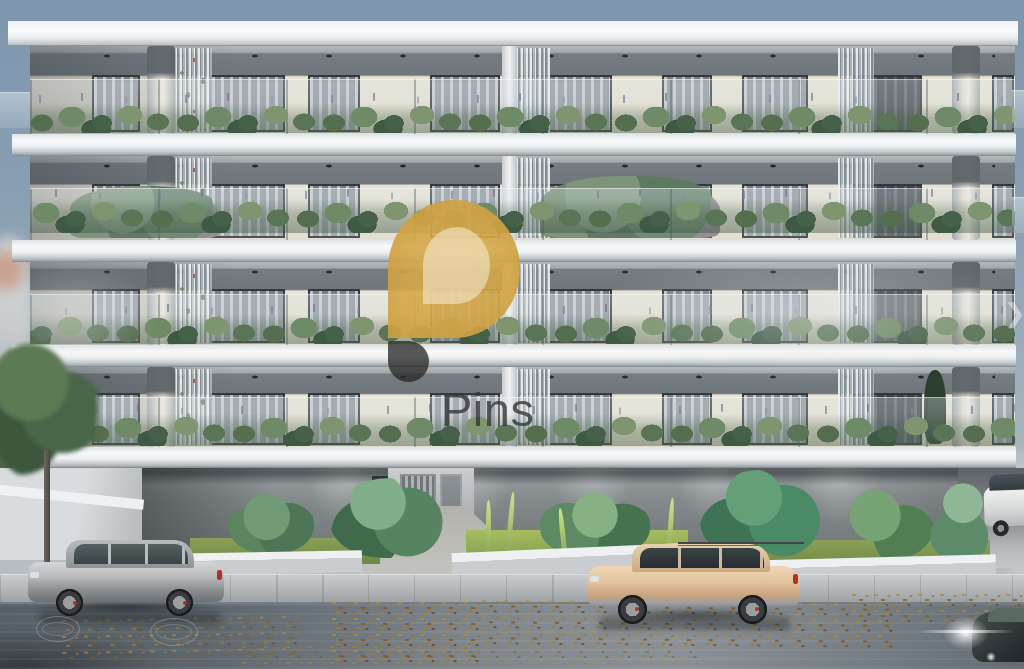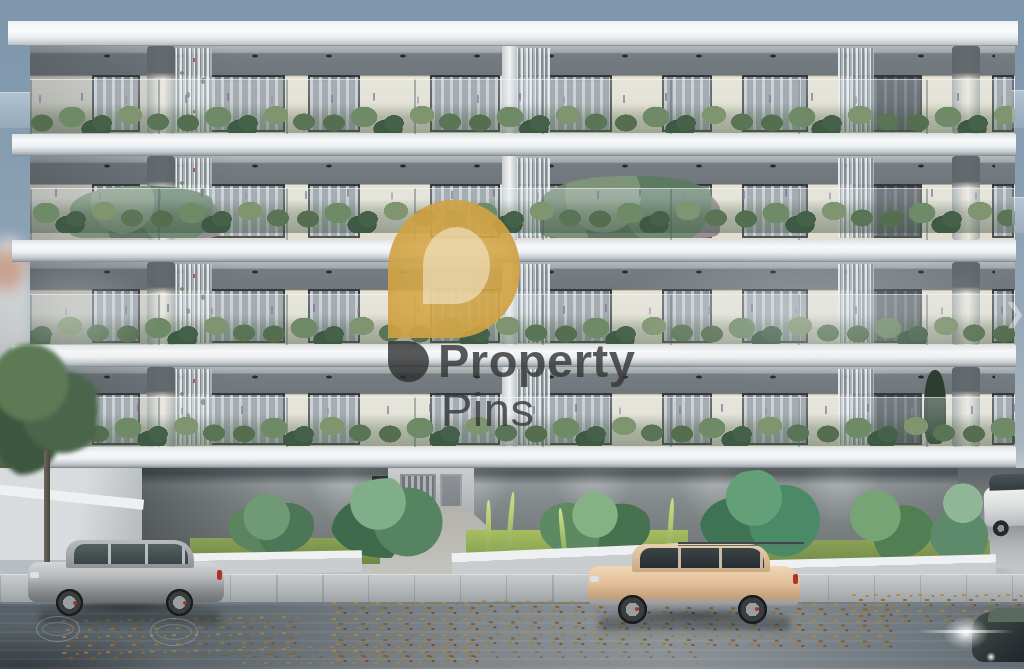--- a/index.html
+++ b/index.html
@@ -402,16 +402,15 @@
     <div class="cd-body"></div>
     <div class="cd-top"></div>
   </div>
   <div class="flare"></div>
   <div class="spark"></div>
   <div class="chev">❯</div>
 
   <div class="wm-pin"></div>
   <div class="wm-pin-hole"></div>
   <div class="wm-dot"></div>
-  <div class="wm-t1">Property</div>
   <div class="wm-t2">Pins</div>
 
 </div>
 
 </body></html>

